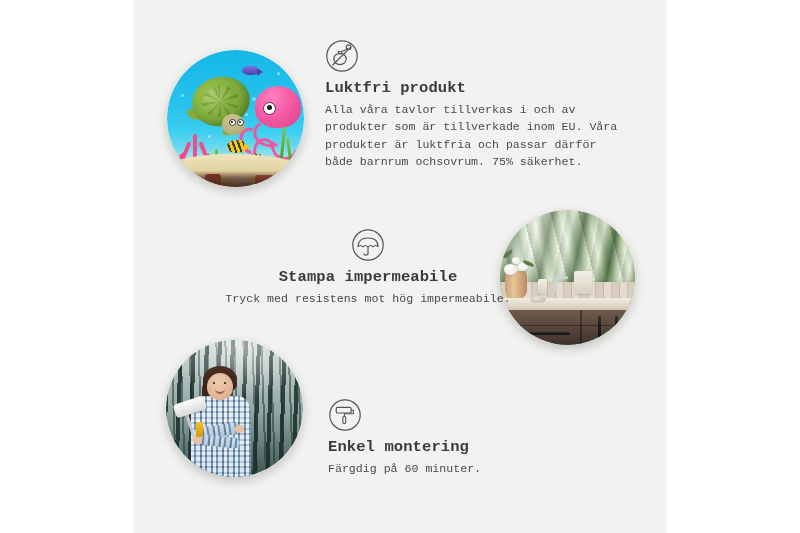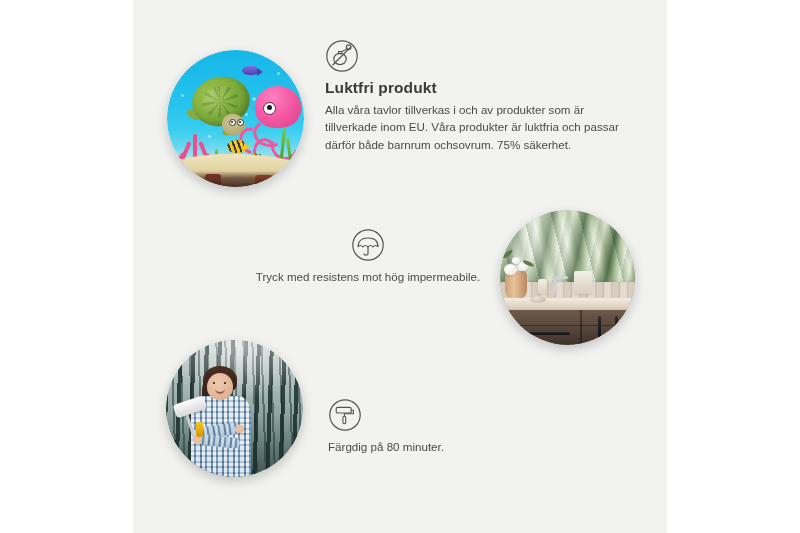--- a/index.html
+++ b/index.html
@@ -40,20 +40,21 @@
   .photo-inner {
     position: absolute;
     inset: 0;
     border-radius: 50%;
     overflow: hidden;
   }
 
   
   .feature {
     position: absolute;
+    font-family: Liberation Mono, monospace;
   }
   .feature .icon-wrap {
     display: block;
     margin-bottom: 6px;
   }
   .feature .icon-wrap svg { display: block; }
   .feature h3 {
     margin: 0 0 4px 0;
     font-size: 15.5px;
     font-weight: bold;
@@ -393,20 +394,21 @@
         <svg width="34" height="34" viewBox="0 0 34 34">
           <circle class="ring" cx="17" cy="17" r="15.2" stroke-width="1.2"></circle>
 
           <path d="M7 19 q0 -9 10 -9 q10 0 10 9" fill="none" stroke="#555" stroke-width="1.2"></path>
 
           <path d="M7 19 q2.5 -3 5 0 q2.5 -3 5 0 q2.5 -3 5 0 q2.5 -3 5 0" fill="none" stroke="#555" stroke-width="1.1"></path>
 
           <path d="M17 19 v6.2 q0 2 -2.2 2 q-2 0 -2 -1.6" fill="none" stroke="#555" stroke-width="1.2"></path>
         </svg>
       </span>
+      <h3>Stampa impermeabile</h3>
       <p>Tryck med resistens mot hög impermeabile.</p>
     </div>
 
     <div class="photo-circle" id="photo-forest">
       <div class="photo-inner">
         <div class="forest-bg"></div>
         <div class="w-roller-pad"></div>
         <div class="w-roller-stick"></div>
         <div class="w-hair"></div>
         <div class="w-hair2"></div>
@@ -428,17 +430,18 @@
         <svg width="34" height="34" viewBox="0 0 34 34">
           <circle class="ring" cx="17" cy="17" r="15.2" stroke-width="1.2"></circle>
 
           <rect x="8.2" y="9.4" width="15" height="5.6" rx="1.6" fill="none" stroke="#555" stroke-width="1.2"></rect>
 
           <path d="M23.2 12.2 h2.2 v3.6 h-9 v2.4" fill="none" stroke="#555" stroke-width="1.1"></path>
 
           <rect x="14.9" y="18.2" width="2.8" height="7.4" rx="1.2" fill="none" stroke="#555" stroke-width="1.1"></rect>
         </svg>
       </span>
-      <p>Färgdig på 80 minuter.</p>
+      <h3>Enkel montering</h3>
+      <p>Färgdig på 60 minuter.</p>
     </div>
 
   </div>
 </div>
 
 </body></html>

